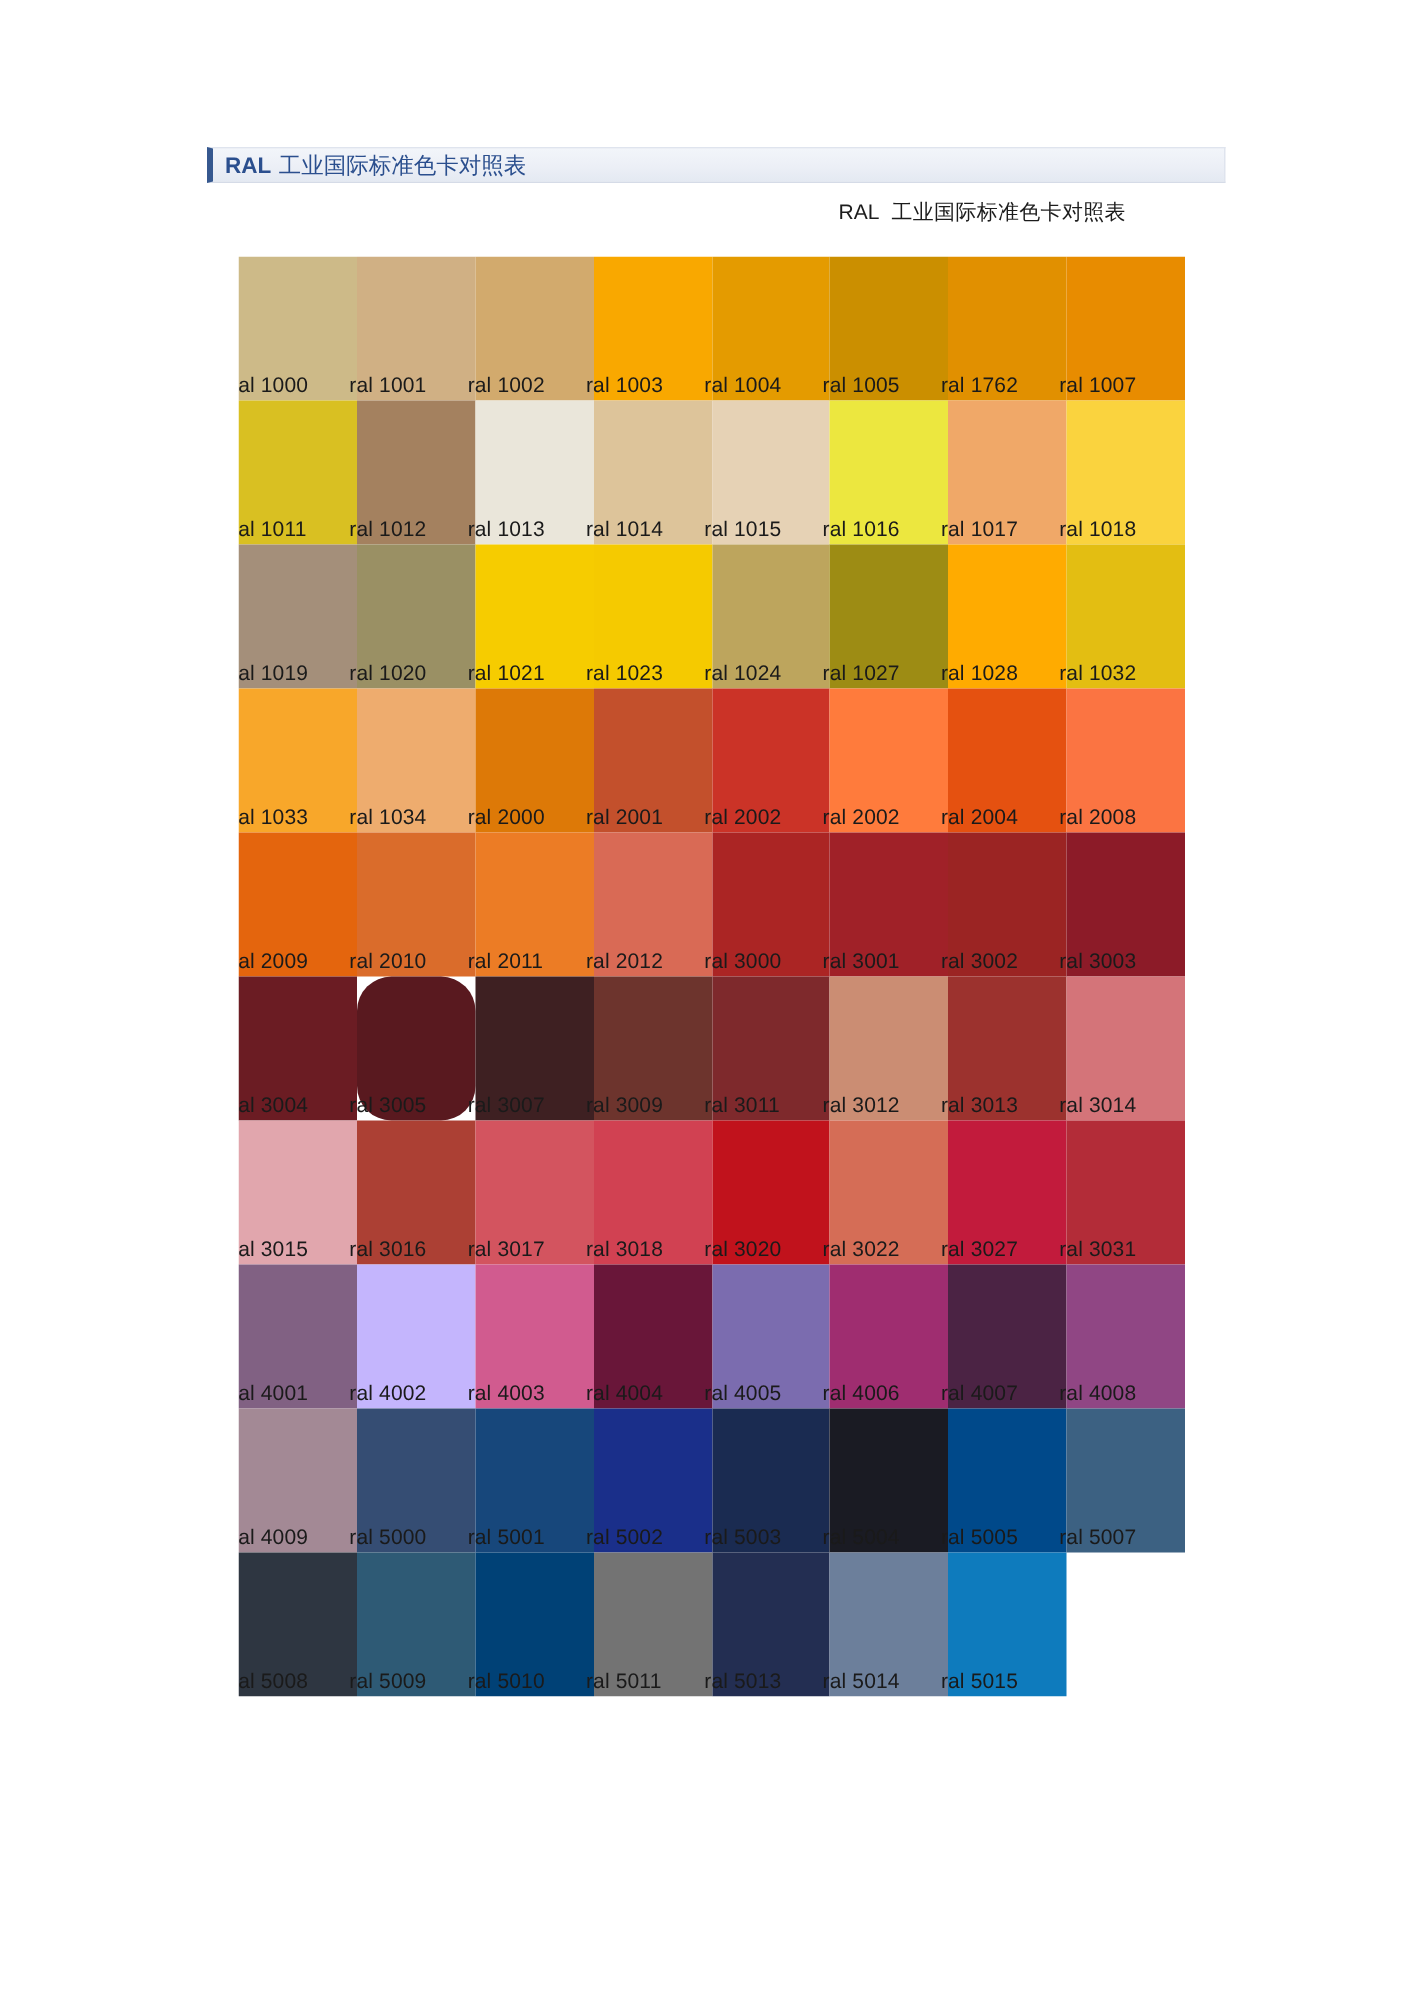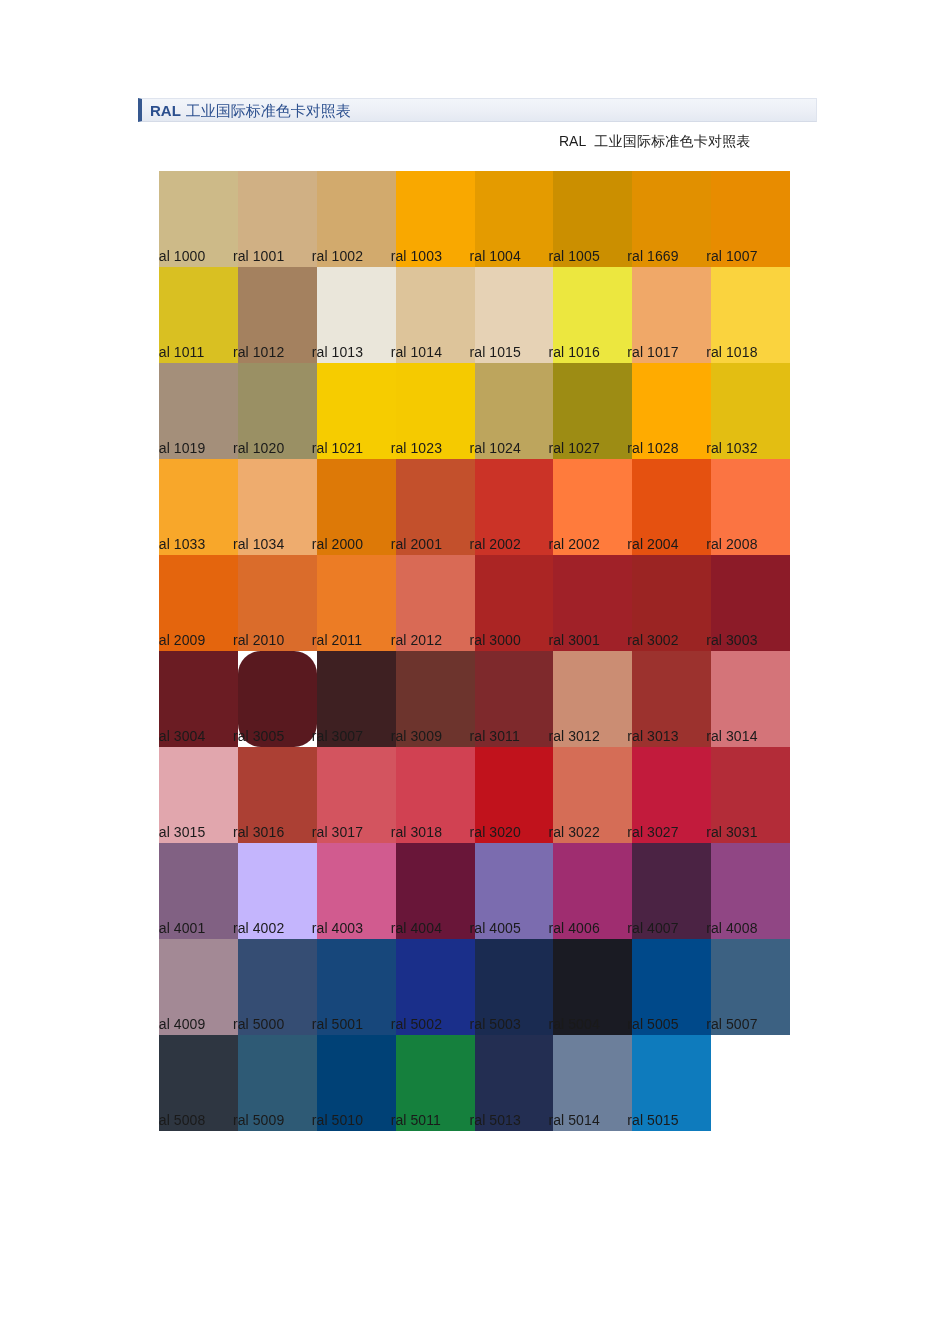--- a/index.html
+++ b/index.html
@@ -128,21 +128,21 @@
       <div class="swatch" style="background: rgb(249, 168, 0);">
         <span class="swatch-label">ral 1003</span>
       </div>
       <div class="swatch" style="background: rgb(228, 155, 0);">
         <span class="swatch-label">ral 1004</span>
       </div>
       <div class="swatch" style="background: rgb(203, 143, 0);">
         <span class="swatch-label">ral 1005</span>
       </div>
       <div class="swatch" style="background: rgb(225, 144, 0);">
-        <span class="swatch-label">ral 1669</span>
+        <span class="swatch-label">ral 1762</span>
       </div>
       <div class="swatch" style="background: rgb(232, 140, 0);">
         <span class="swatch-label">ral 1007</span>
       </div>
       <div class="swatch" style="background: rgb(217, 192, 34);">
         <span class="swatch-label">ral 1011</span>
       </div>
       <div class="swatch" style="background: rgb(164, 129, 95);">
         <span class="swatch-label">ral 1012</span>
       </div>
@@ -334,21 +334,21 @@
       </div>
       <div class="swatch" style="background: rgb(46, 54, 65);">
         <span class="swatch-label">ral 5008</span>
       </div>
       <div class="swatch" style="background: rgb(46, 90, 117);">
         <span class="swatch-label">ral 5009</span>
       </div>
       <div class="swatch" style="background: rgb(0, 65, 118);">
         <span class="swatch-label">ral 5010</span>
       </div>
-      <div class="swatch" style="background: #15803d;">
+      <div class="swatch" style="background: #737373;">
         <span class="swatch-label">ral 5011</span>
       </div>
       <div class="swatch" style="background: rgb(35, 46, 82);">
         <span class="swatch-label">ral 5013</span>
       </div>
       <div class="swatch" style="background: rgb(108, 127, 155);">
         <span class="swatch-label">ral 5014</span>
       </div>
       <div class="swatch" style="background: rgb(14, 123, 189);">
         <span class="swatch-label">ral 5015</span>

